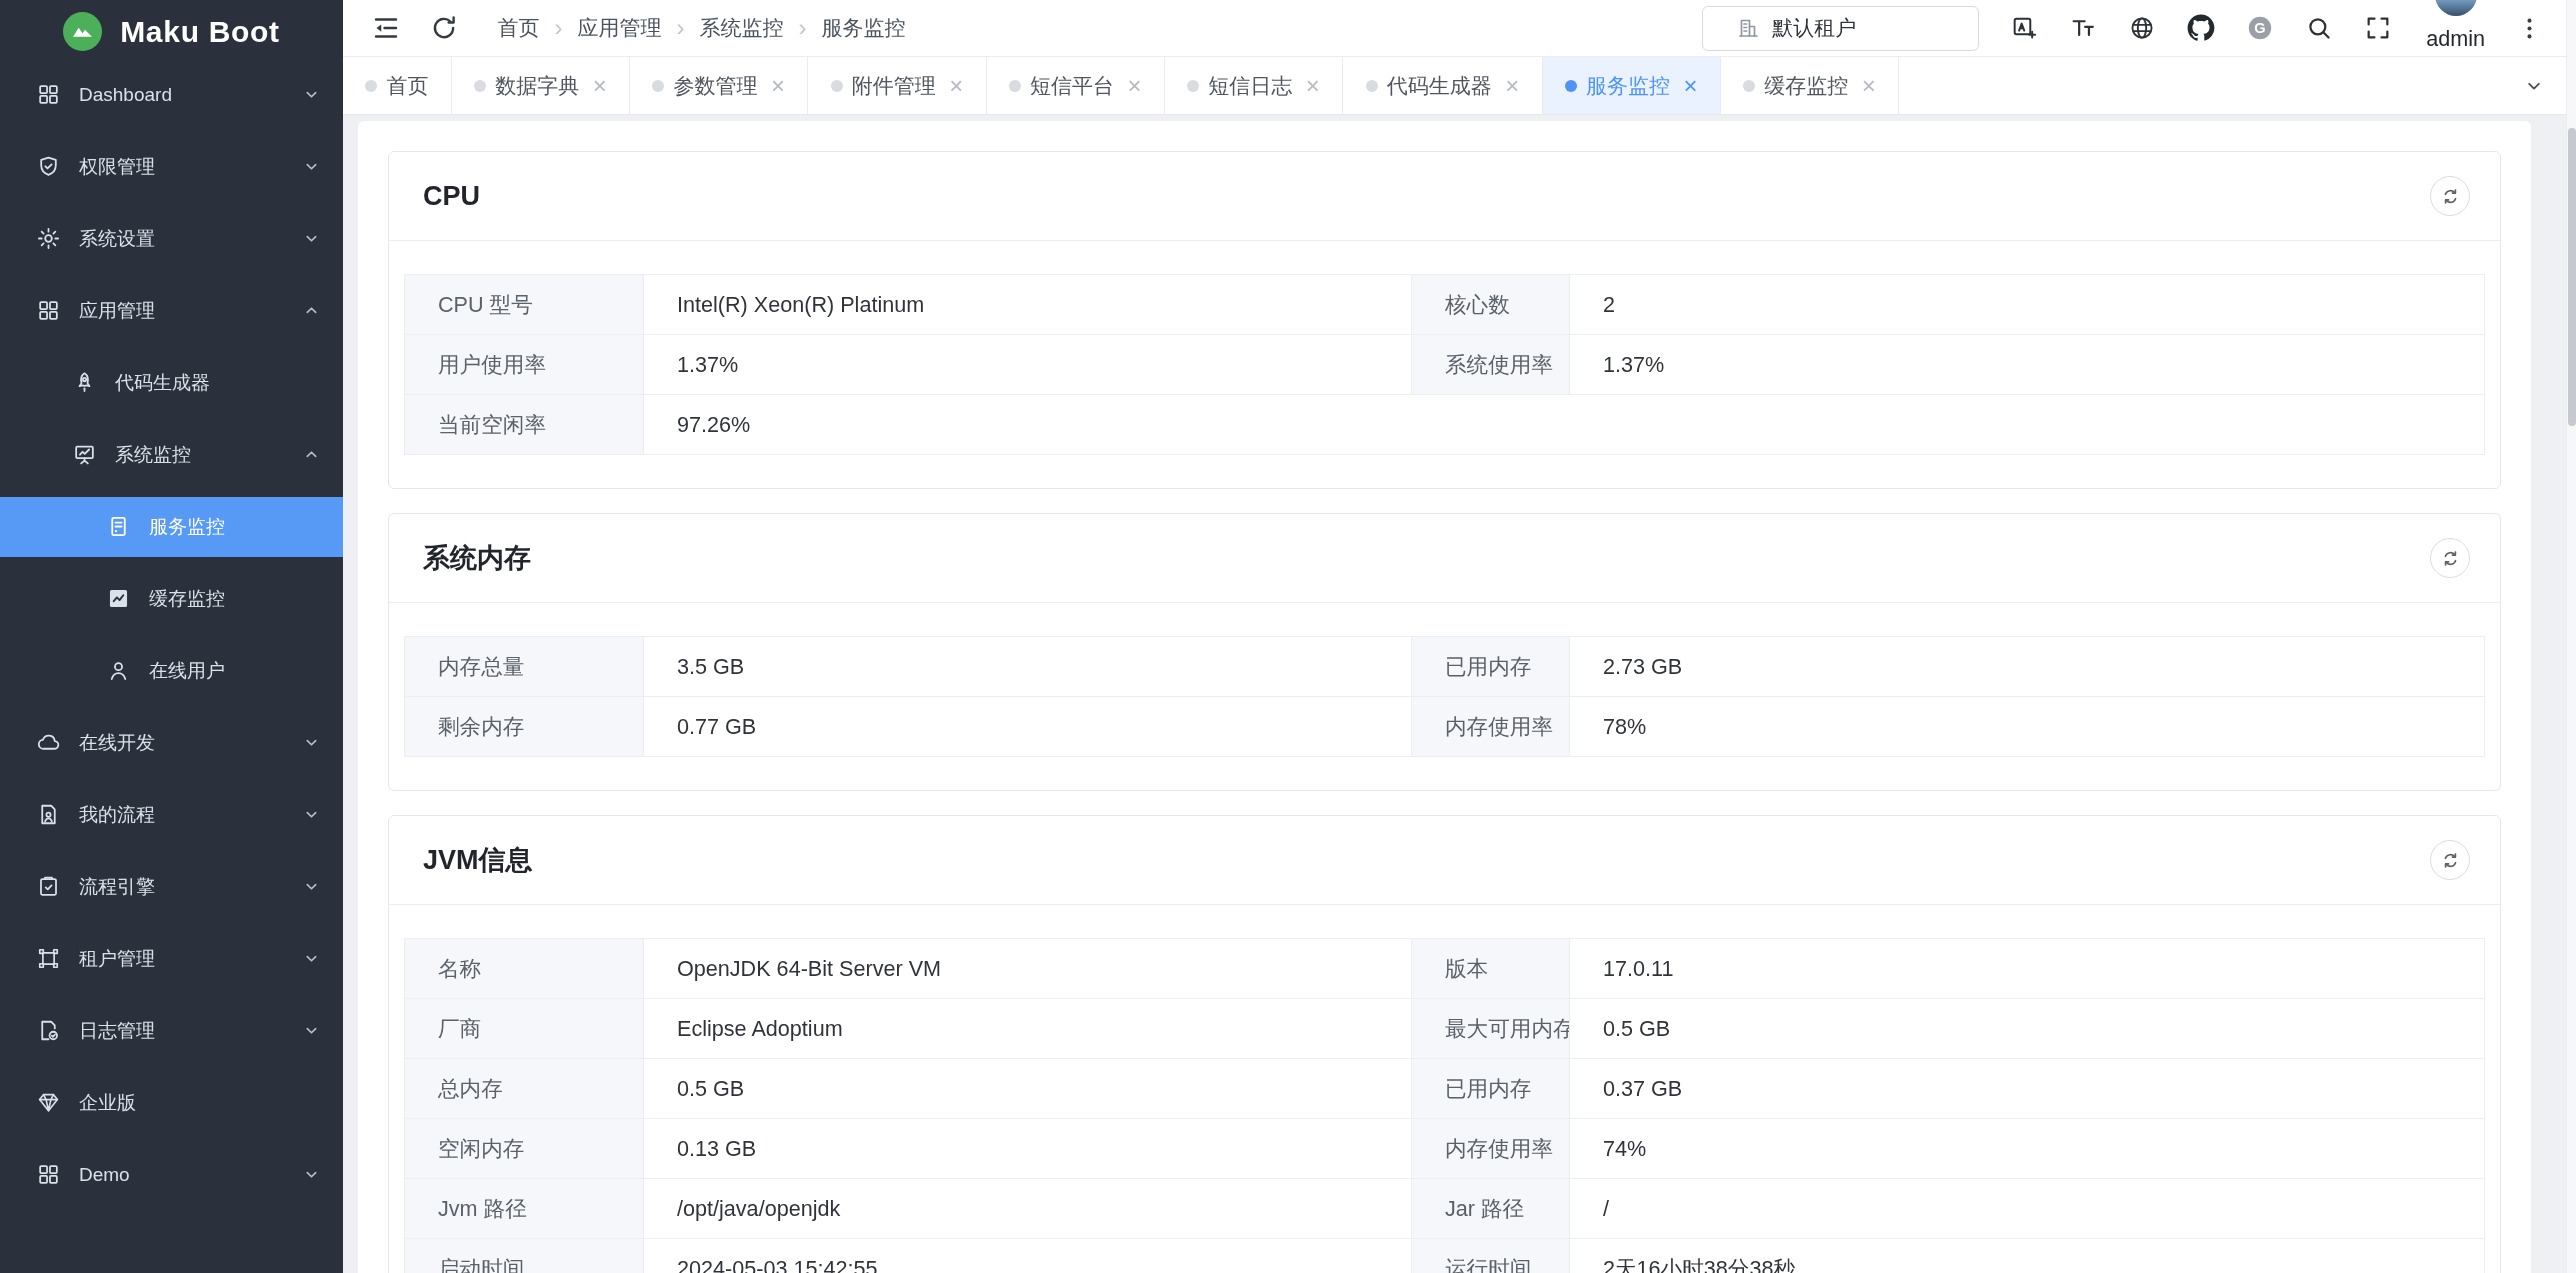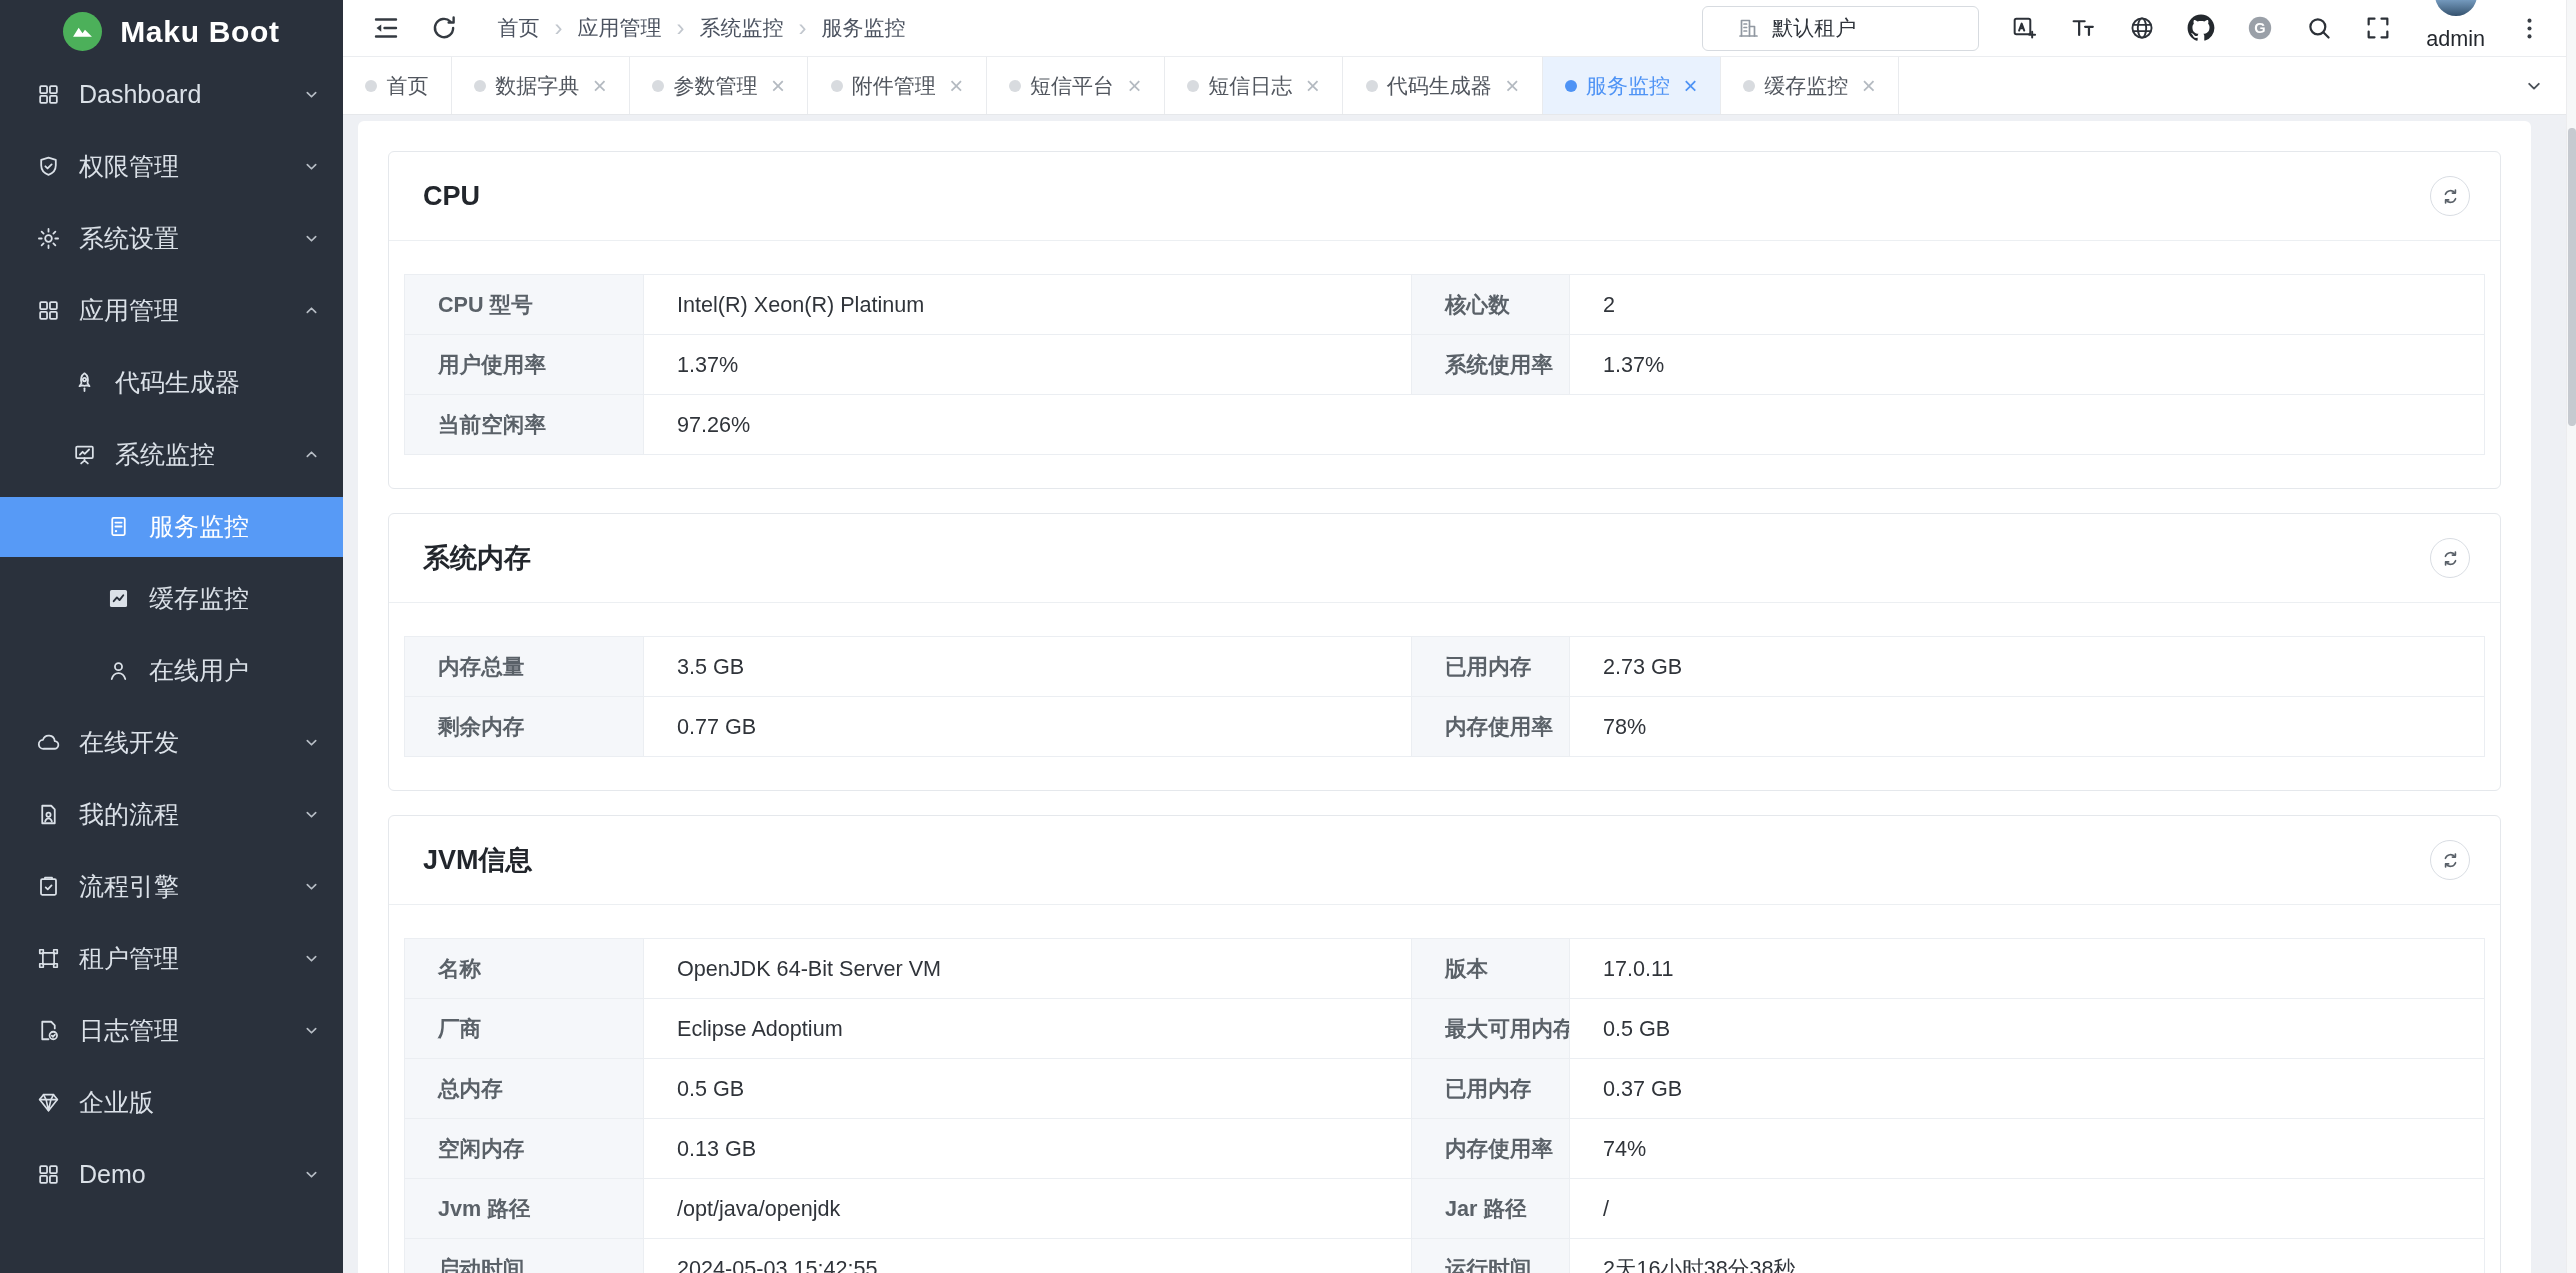--- a/index.html
+++ b/index.html
@@ -8,21 +8,21 @@
 
   .app { display: flex; width: 100%; height: 100%; }
 
   
   .sidebar { width: 343px; flex-shrink: 0; background: #2a313c; display: flex; flex-direction: column; }
   .logo { height: 57px; display: flex; align-items: center; justify-content: center; gap: 18px; padding-top: 6px; }
   .logo-badge { width: 39px; height: 39px; border-radius: 50%; background: #4cb05a; display: flex; align-items: center; justify-content: center; flex-shrink: 0; }
   .logo-badge svg { width: 27px; height: 27px; }
   .logo-text { color: #ffffff; font-size: 30px; font-weight: 700; letter-spacing: 0.7px; }
   .menu { flex: 1; padding-top: 7.5px; overflow: hidden; }
-  .menu-item { height: 60px; margin-bottom: 12px; display: flex; align-items: center; color: #dbe1e8; font-size: 25px; cursor: pointer; position: relative; }
+  .menu-item { height: 60px; margin-bottom: 12px; display: flex; align-items: center; color: #dbe1e8; font-size: 19px; cursor: pointer; position: relative; }
   .menu-item .mi-ic { width: 25px; height: 25px; margin-right: 18px; flex-shrink: 0; }
   .menu-item.lvl1 { padding-left: 36px; }
   .menu-item.lvl2 { padding-left: 72px; }
   .menu-item.lvl3 { padding-left: 106px; }
   .menu-item.active { background: #579af6; color: #ffffff; }
   .mi-chev { position: absolute; right: 21px; width: 21px; height: 21px; opacity: .8; }
   .mi-chev.up { transform: rotate(180deg); }
 
   
   .main { flex: 1; min-width: 0; display: flex; flex-direction: column; background: #eef0f4; }
@@ -61,21 +61,21 @@
   .content { flex: 1; overflow: hidden; padding: 6px 45px 0 15px; }
   .card { background: #fff; border-radius: 6px; padding: 30px; min-height: 1268px; }
   .panel { border: 0.7px solid #e5e8ec; border-radius: 6px; margin-bottom: 24px; background: #fff; }
   .panel-hd { height: 89px; display: flex; align-items: center; justify-content: space-between; border-bottom: 0.7px solid #eceff2; padding: 0 30px 0 34px; }
   .panel-title { font-size: 27px; font-weight: 700; color: #22262c; }
   .refresh-btn { width: 40px; height: 40px; border-radius: 50%; border: 0.7px solid #d9dde3; background: #fff; display: flex; align-items: center; justify-content: center; cursor: pointer; color: #596068; }
   .refresh-btn .ic { width: 21px; height: 21px; }
   .panel-bd { padding: 33px 15px; }
   .desc-table { width: 100%; border-collapse: collapse; table-layout: fixed; font-size: 21.6px; }
   .desc-table td { border: 0.7px solid #ebeef2; height: 60px; padding: 0 33px; overflow: hidden; white-space: nowrap; }
-  td.dl { background: #f5f7fa; color: #5a6168; font-weight: 700; }
+  td.dl { background: #f5f7fa; color: #5a6168; font-weight: 400; }
   td.dv { color: #30343a; }
   .c-l1 { width: 239px; } .c-v1 { width: 768px; } .c-l2 { width: 158px; }
 
   
   .scrollbar { position: fixed; top: 0; right: 0; width: 10.4px; height: 1274px; background: #f6f7f8; border-left: 0.7px solid #ececee; }
   .scroll-thumb { position: absolute; left: 1.5px; top: 128px; width: 7.5px; height: 298px; border-radius: 3.7px; background: #c6cad0; }
 
   .ic { display: inline-block; }
   .sprite { position: absolute; width: 0; height: 0; overflow: hidden; }
 </style>

